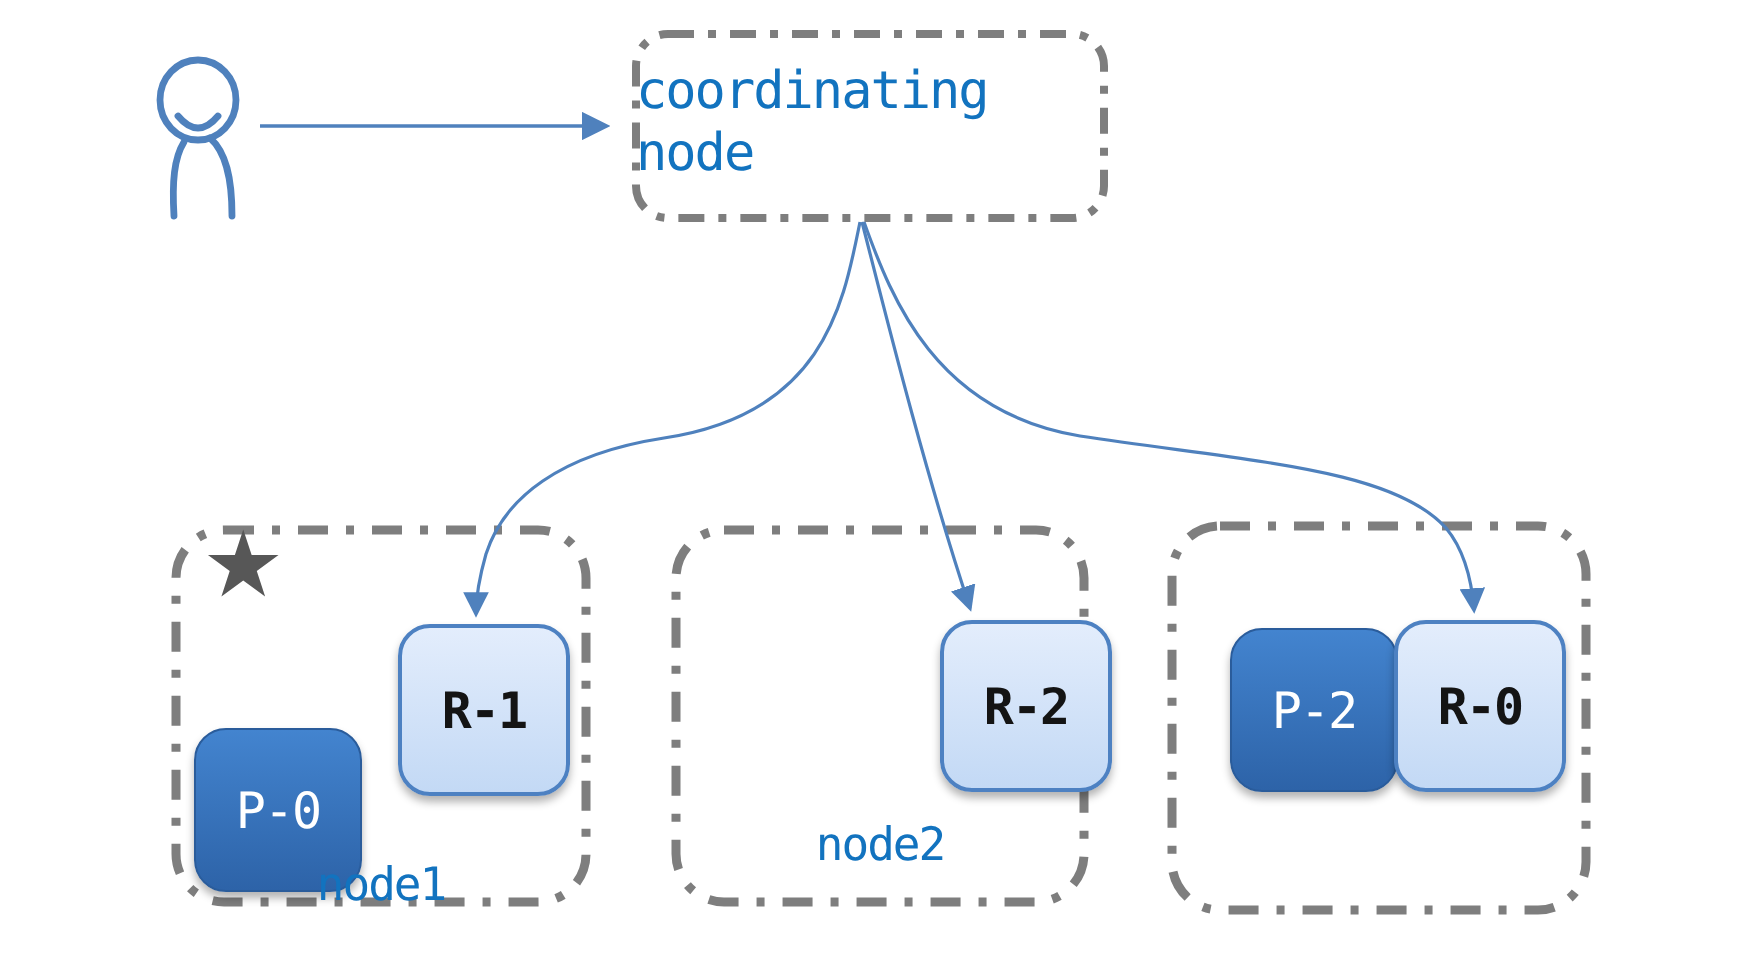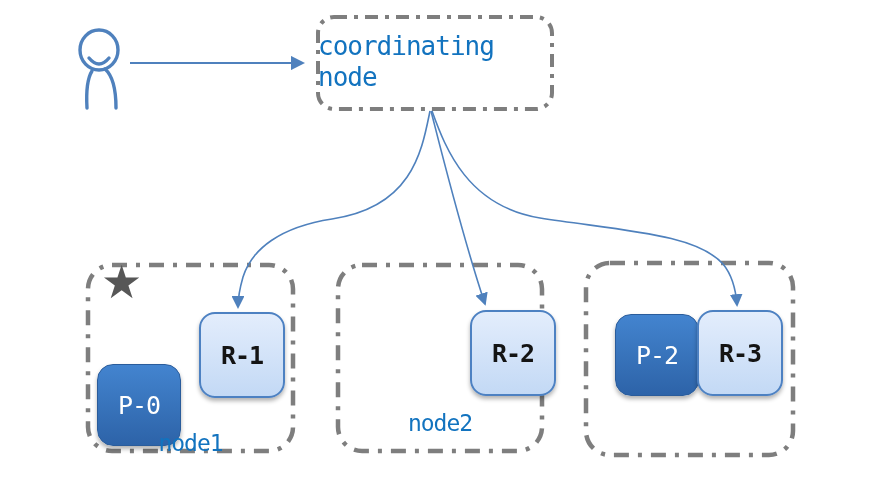--- a/index.html
+++ b/index.html
@@ -117,19 +117,19 @@
   </div>
 
   <div class="shard replica r2">
     <span>R-2</span>
   </div>
 
   <div class="shard primary p2">
     <span>P-2</span>
   </div>
   <div class="shard replica r0">
-    <span>R-3</span>
+    <span>R-0</span>
   </div>
 
   <div class="node-label n1">node1</div>
   <div class="node-label n2">node2</div>
 
 </div>
 
 </body></html>

